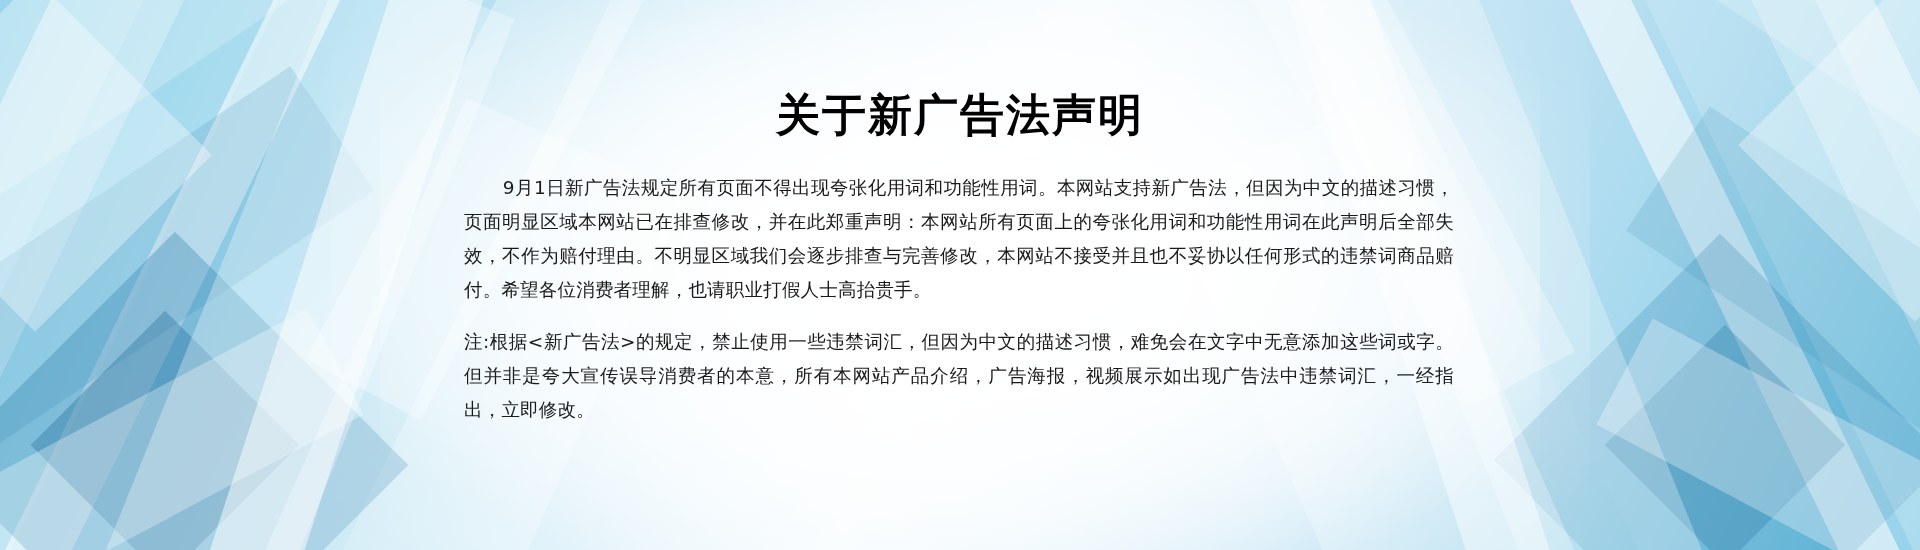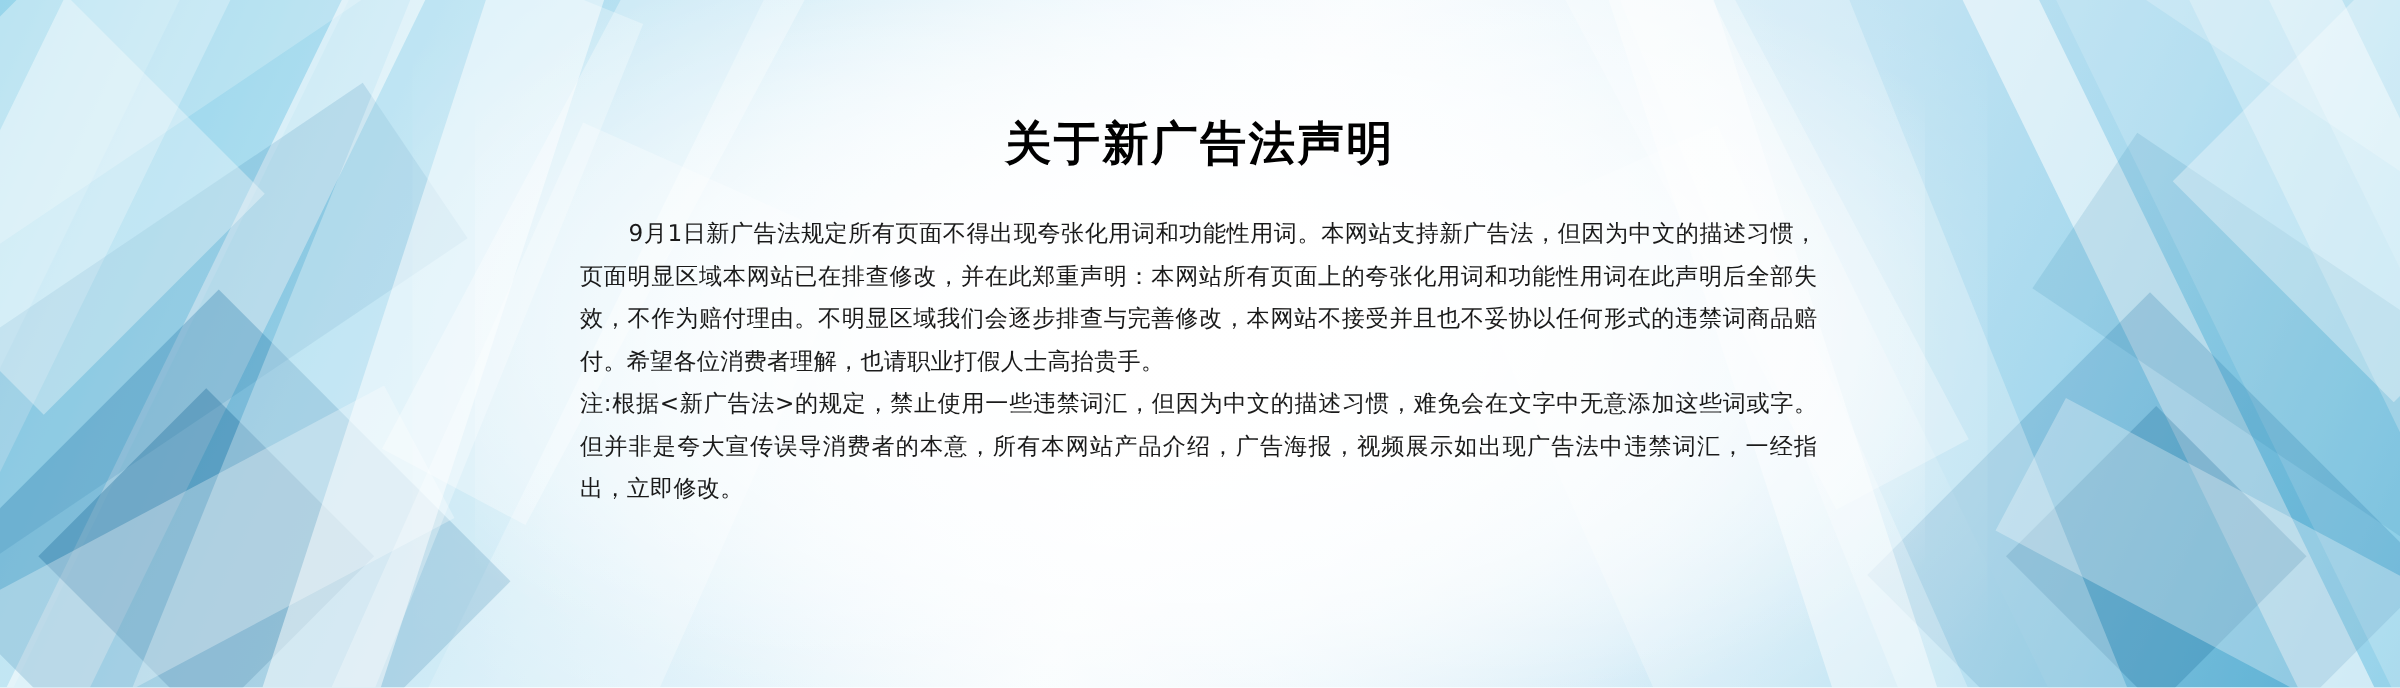--- a/index.html
+++ b/index.html
@@ -97,40 +97,40 @@
     position: absolute;
     left: 0; top: 0;
     width: 1920px; height: 550px;
   }
 
   #statement-title {
     position: absolute;
     left: 0; top: 93px;
     width: 1920px;
     text-align: center;
-    font-size: 37px;
+    font-size: 44px;
     font-weight: bold;
     letter-spacing: 2px;
     color: #000000;
     line-height: 44px;
   }
 
   .para {
     position: absolute;
     left: 464px;
     width: 990px;
     font-size: 18.5px;
     line-height: 34px;
     color: #1a1a1a;
     text-align: justify;
     text-justify: inter-ideograph;
     letter-spacing: 0.2px;
   }
   #statement-para-1 { top: 171px; text-indent: 2.1em; }
-  #statement-para-2 { top: 307px; text-indent: 0; }
+  #statement-para-2 { top: 325px; text-indent: 0; }
 </style>
 </head>
 <body>
 
 <div id="banner">
 
   <div class="deco glow-center"></div>
 
   <div class="deco shard s1"></div>
   <div class="deco shard s2"></div>

